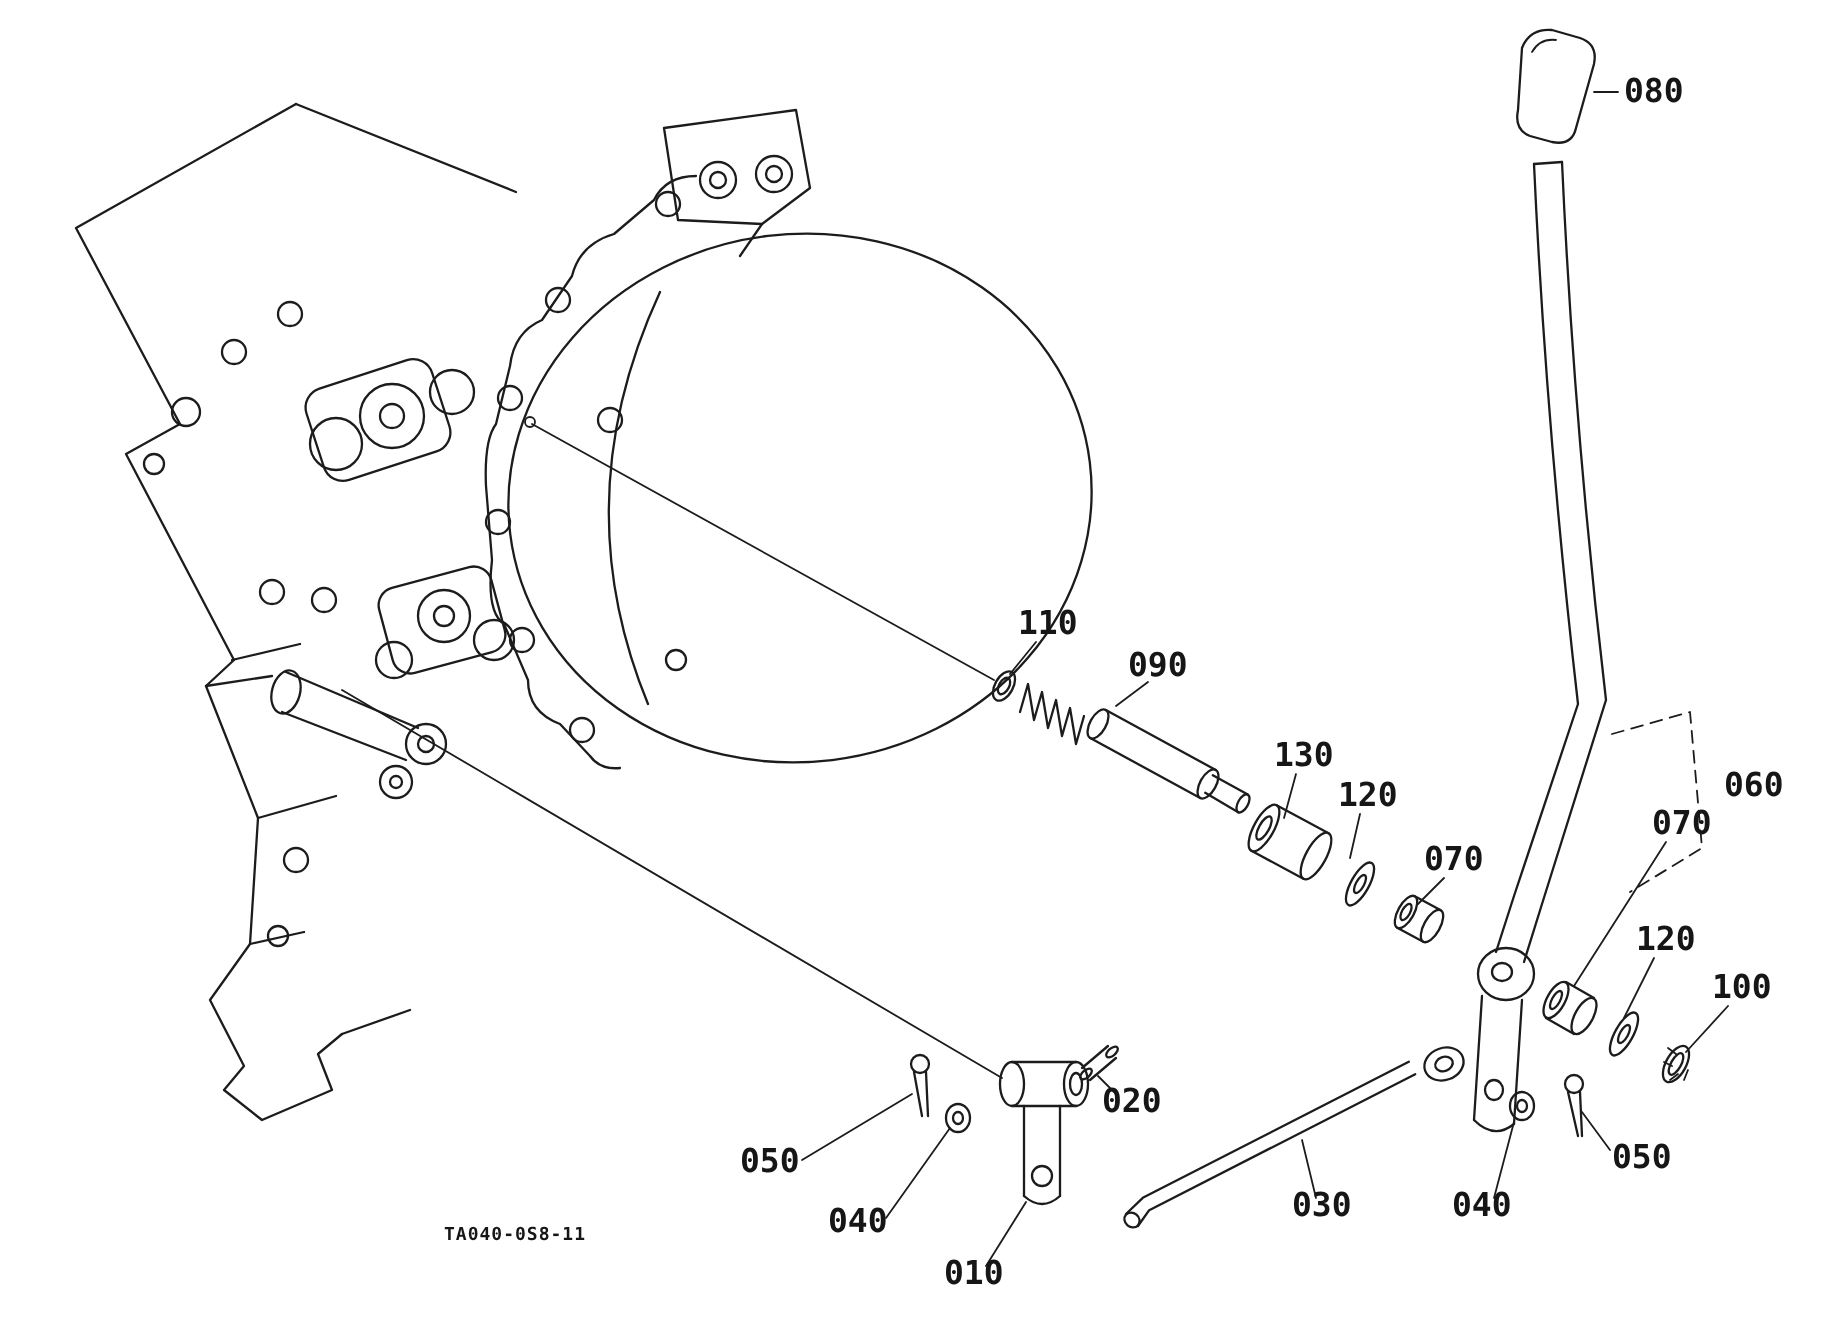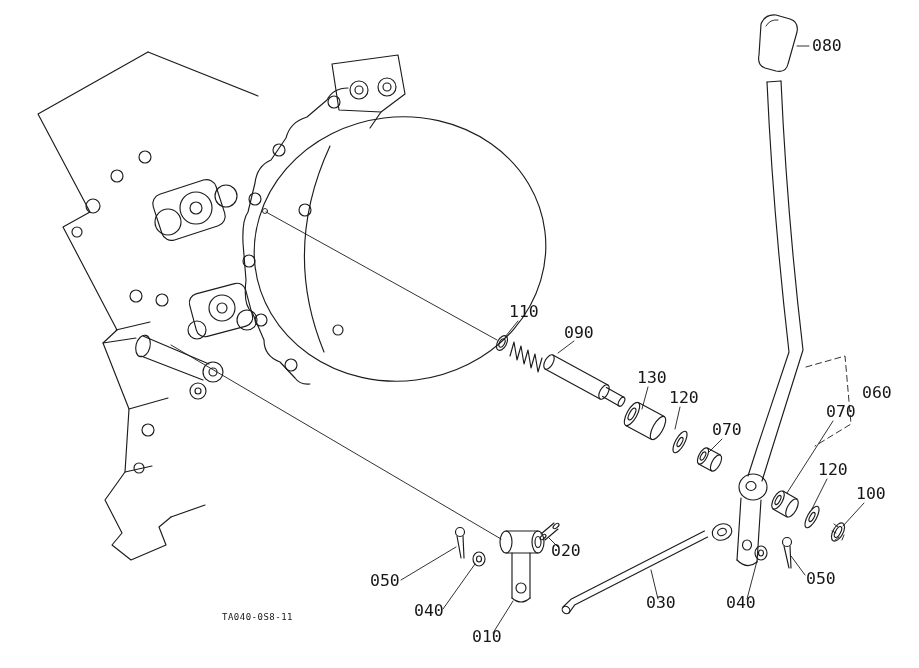--- a/index.html
+++ b/index.html
@@ -1,16 +1,16 @@
 <!DOCTYPE html>
 <html><head>
 <meta charset="utf-8">
 <style>
   html,body{margin:0;padding:0;background:#ffffff;}
-  .stage{position:relative;width:919px;height:668px;background:#ffffff;overflow:hidden;}
+  .stage{position:relative;width:919px;height:668px;background:#ffffff;overflow:hidden;font-weight:bold;}
   svg{display:block;}
   .s{stroke:#1c1c1c;stroke-width:1.15;fill:none;stroke-linecap:round;stroke-linejoin:round;}
   .thin{stroke-width:0.9;}
   .dash{stroke-dasharray:6 4;}
   text.callout{font-family:"DejaVu Sans Mono","Liberation Mono",monospace;font-size:16.5px;fill:#161616;}
   text.code{font-family:"DejaVu Sans Mono","Liberation Mono",monospace;font-size:9px;fill:#161616;letter-spacing:0.5px;}
 </style>
 </head>
 <body>
 

